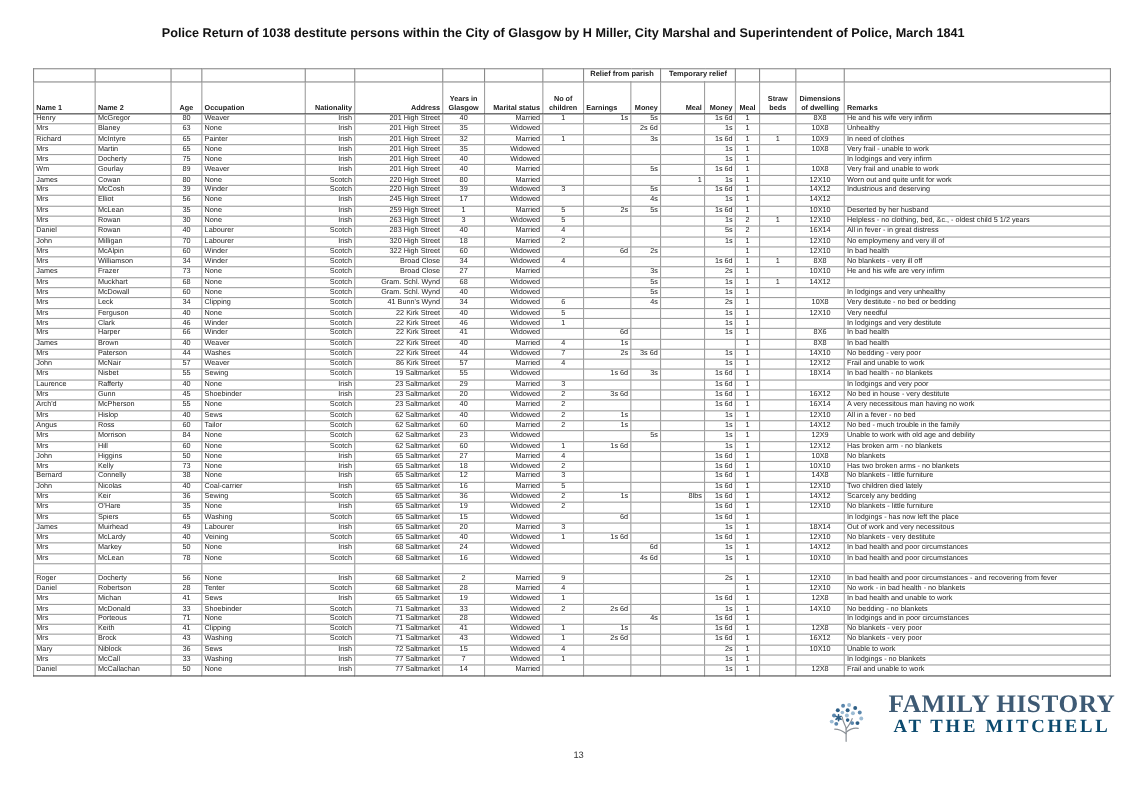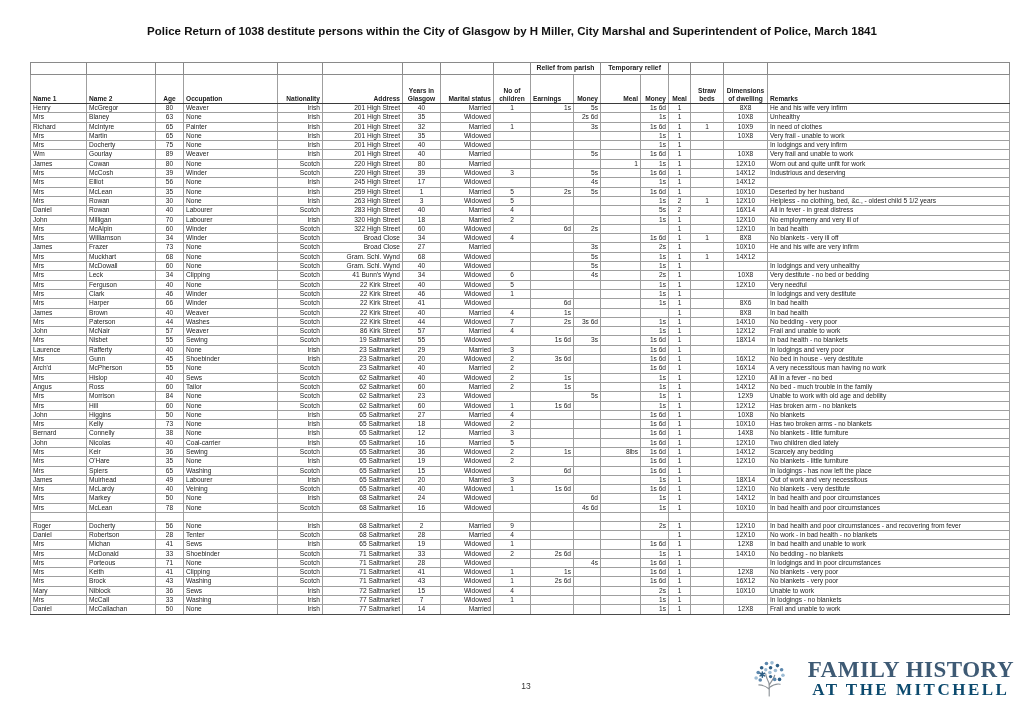--- a/index.html
+++ b/index.html
@@ -23,22 +23,22 @@
   thead tr.cols-row th { height:29px; font-weight:bold; white-space:normal; line-height:8px; vertical-align:bottom; border-bottom:1.5px solid #3a3a3a; }
   table { border:1px solid #5a5a5a; }
   tbody tr.heavy td { border-top:1.5px solid #4a4a4a; }
   tbody tr:last-child td { border-bottom:1.5px solid #4a4a4a; }
   .a-l { text-align:left; } .a-c { text-align:center; } .a-r { text-align:right; }
   .page-footer {
     position:absolute; top:681px; left:0; width:1016px; text-align:center;
     font-size:8.5px; color:#333;padding-left:36px;
   }
   .logo {
-    position:absolute; top:650px; left:752px; width:262px; height:56px;
-    display:flex; align-items:center; justify-content:flex-end; gap:20px;
+    position:absolute; top:628px; left:752px; width:262px; height:56px;
+    display:flex; justify-content:flex-end; gap:20px;
   }
   .logo-text { text-align:center; }
   .logo-line1 {
     font-family:"Liberation Serif", serif; font-weight:bold; font-size:23px;
     line-height:23px; color:#3e5a74; letter-spacing:0.5px; white-space:nowrap;
   }
   .logo-line2 {
     font-family:"Liberation Serif", serif; font-weight:bold; font-size:17px;
     line-height:18px; color:#0c4a6e; letter-spacing:2.5px; white-space:nowrap;
   }

